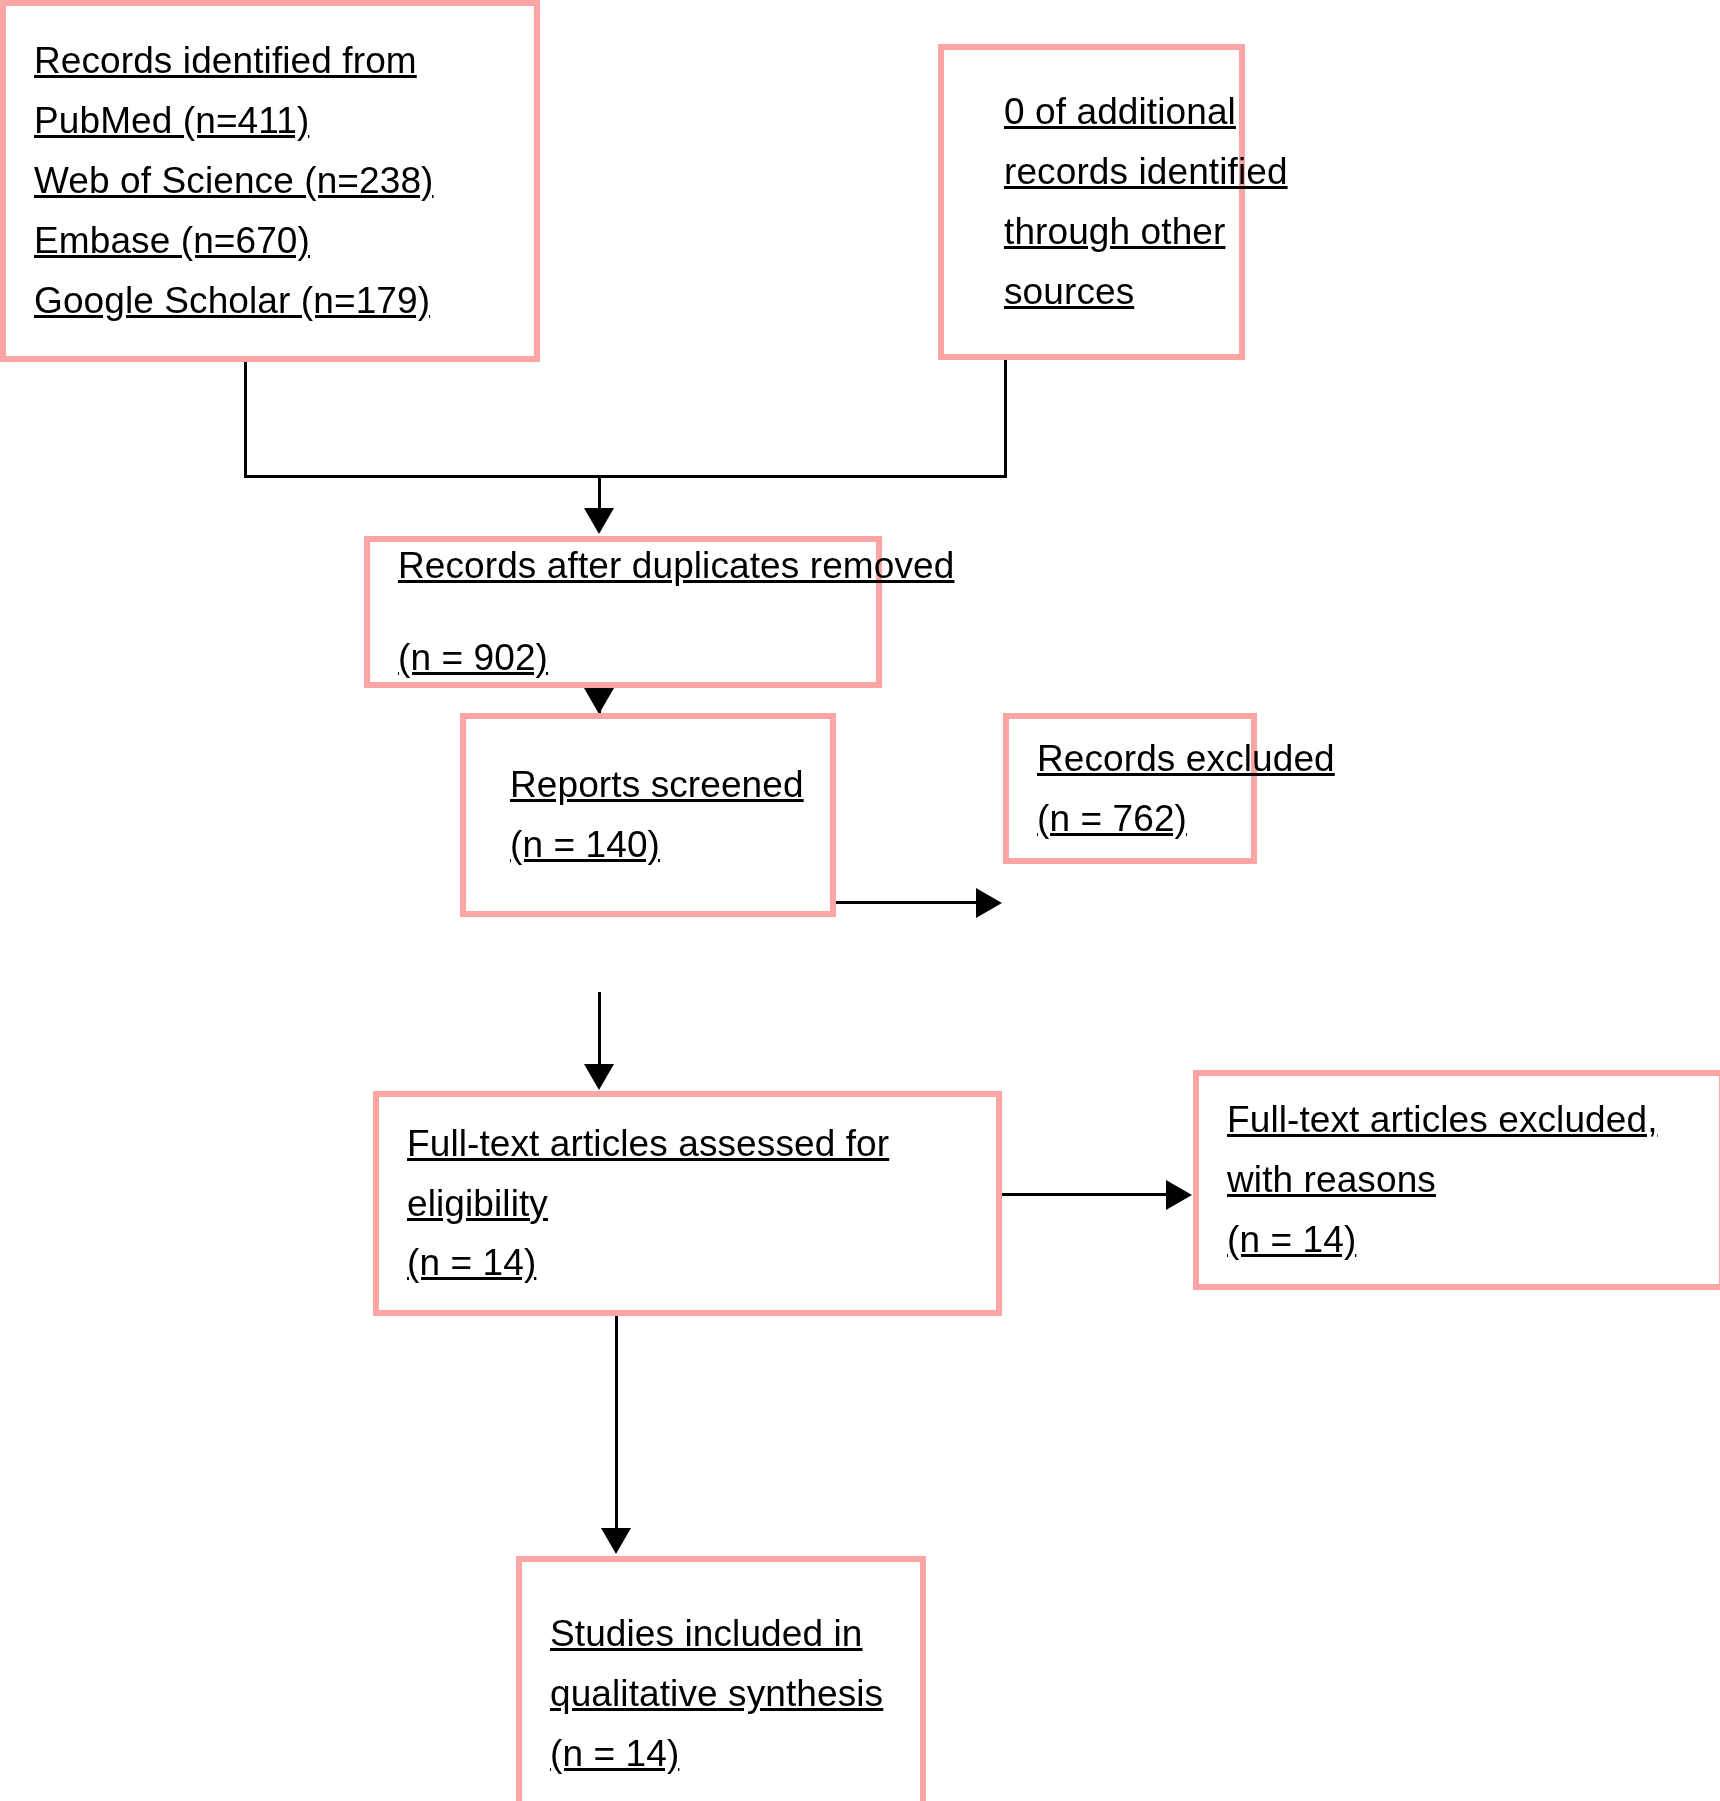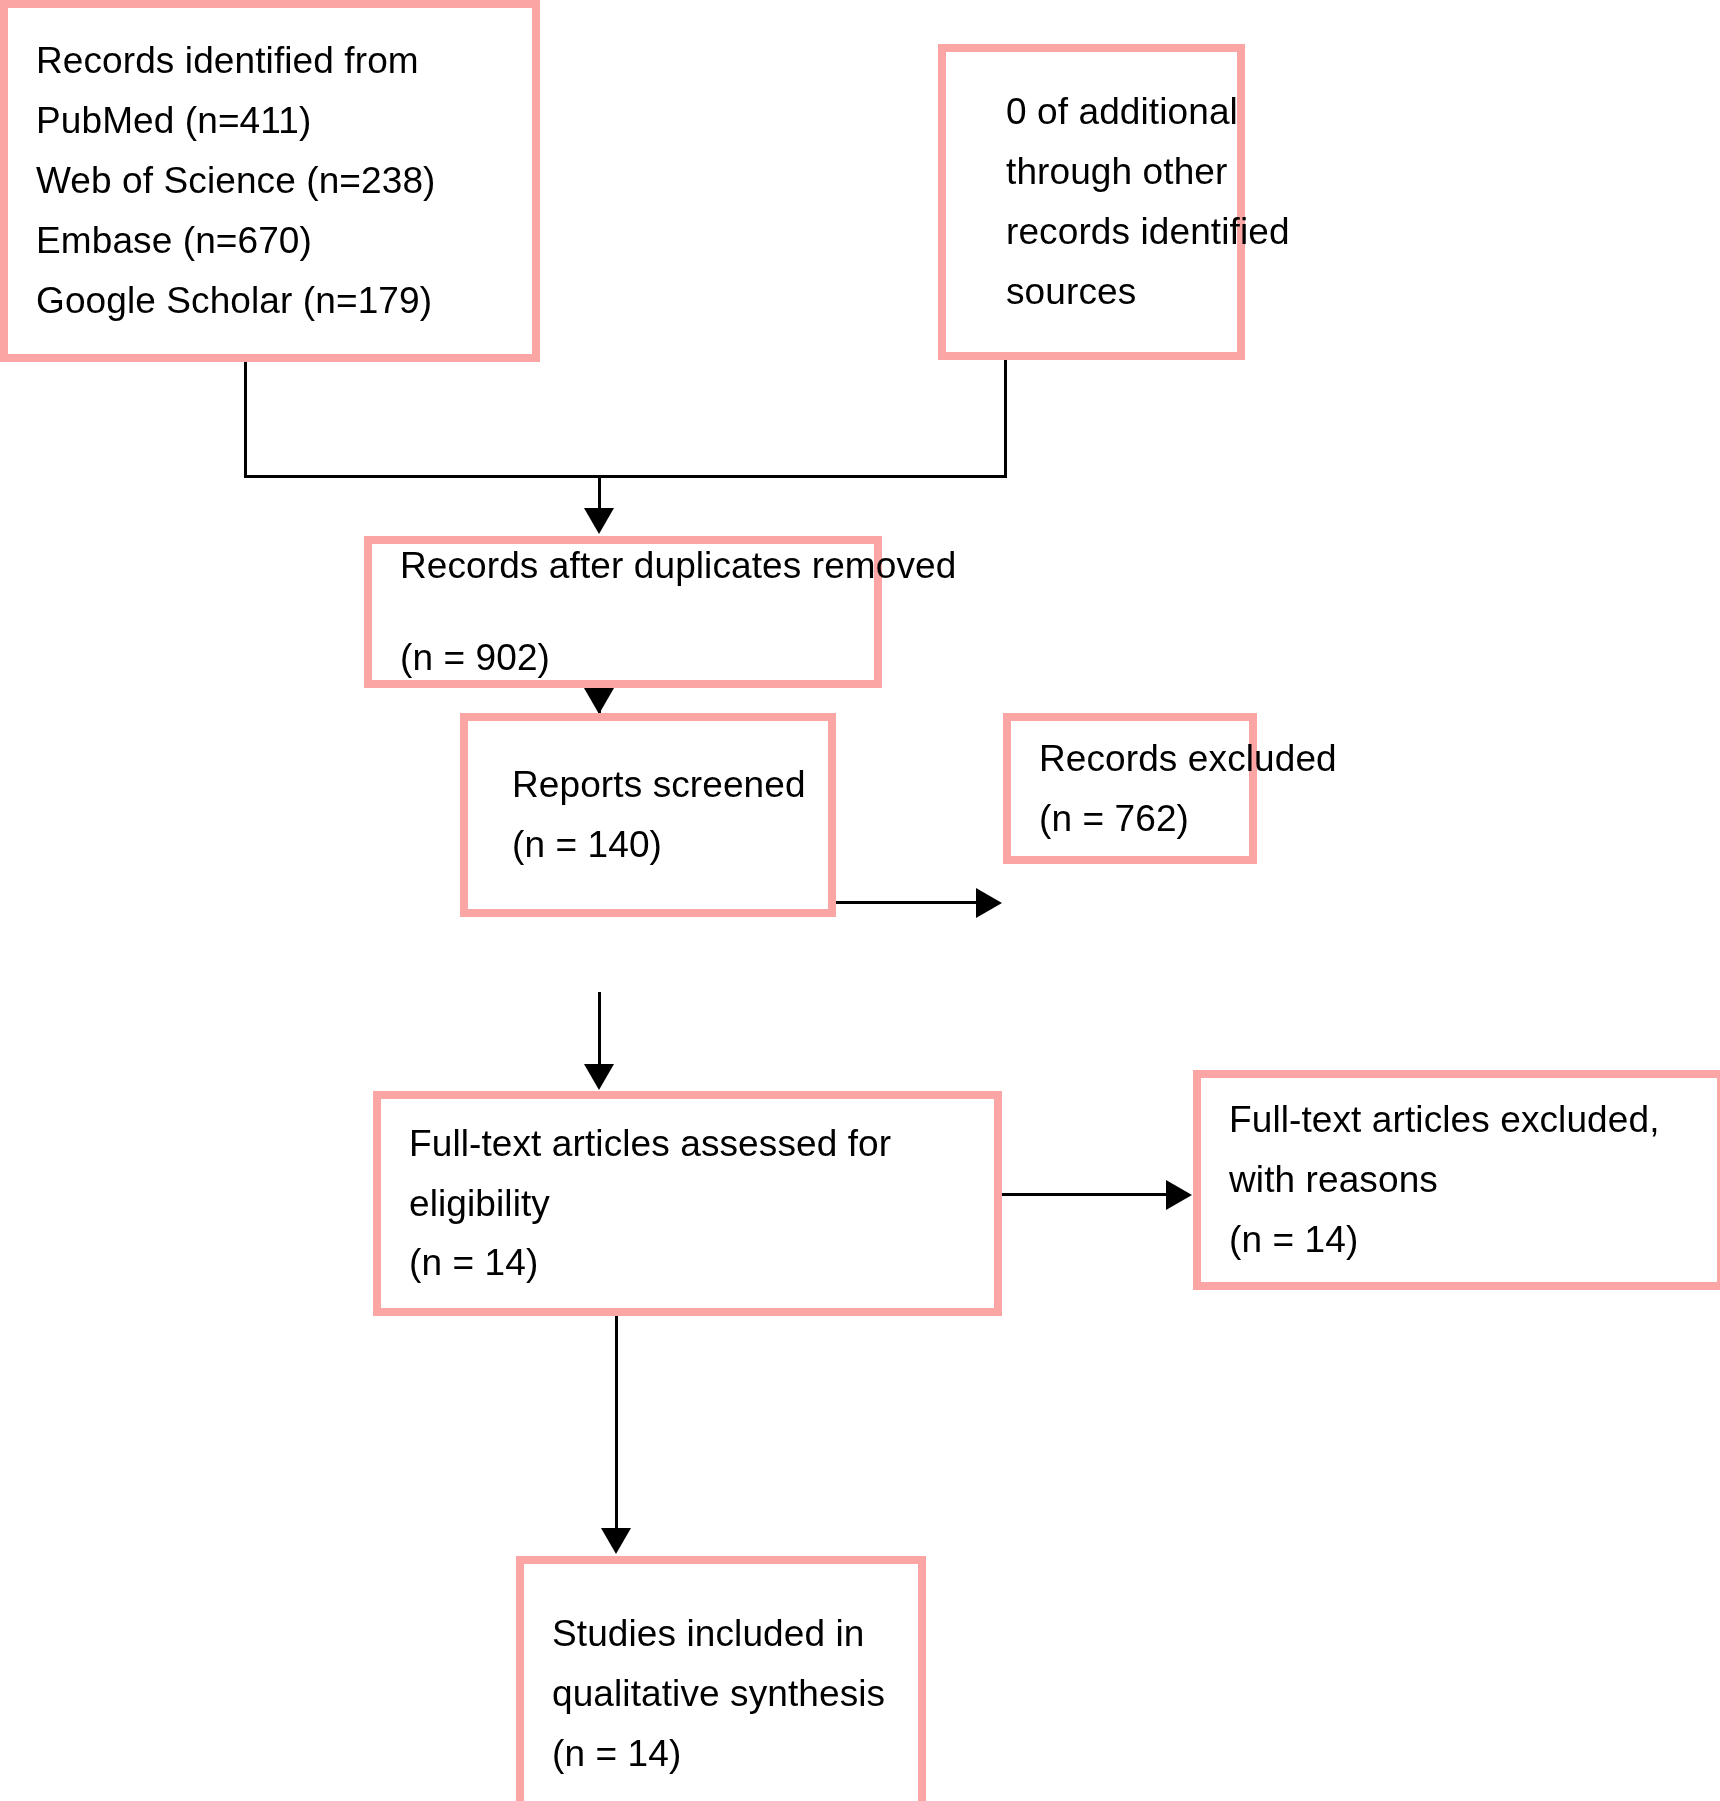--- a/index.html
+++ b/index.html
@@ -12,25 +12,26 @@
     width: 1720px;
     height: 1801px;
     background: #ffffff;
     font-family: "Liberation Sans", sans-serif;
     color: #000000;
     overflow: hidden;
   }
   .node {
     position: absolute;
     box-sizing: border-box;
-    border: 8px solid #fca5a5;
+    border: 6px solid #fca5a5;
     background: #ffffff;
     display: flex;
     flex-direction: column;
     justify-content: center;
+    text-decoration: underline;
   }
   .node .line {
     font-size: 37px;
     line-height: 1.62;
     white-space: pre;
     letter-spacing: 0.1px;
   }
 
   
   #box-sources      { left: 0px;    top: 0px;    width: 540px; height: 362px; padding-left: 28px; }
@@ -96,22 +97,22 @@
   <div class="node" id="box-sources">
     <div class="line">Records identified from</div>
     <div class="line">PubMed (n=411)</div>
     <div class="line">Web of Science (n=238)</div>
     <div class="line">Embase (n=670)</div>
     <div class="line">Google Scholar (n=179)</div>
   </div>
 
   <div class="node" id="box-other">
     <div class="line">0 of additional</div>
+    <div class="line">records identified</div>
     <div class="line">through other</div>
-    <div class="line">records identified</div>
     <div class="line">sources</div>
   </div>
 
   <div class="vline" id="c1-v-left"></div>
   <div class="vline" id="c1-v-right"></div>
   <div class="hline" id="c1-h"></div>
   <div class="vline" id="c1-v-mid"></div>
   <div class="arrow-down" id="c1-arrow"></div>
 
   <div class="node" id="box-dedup">

